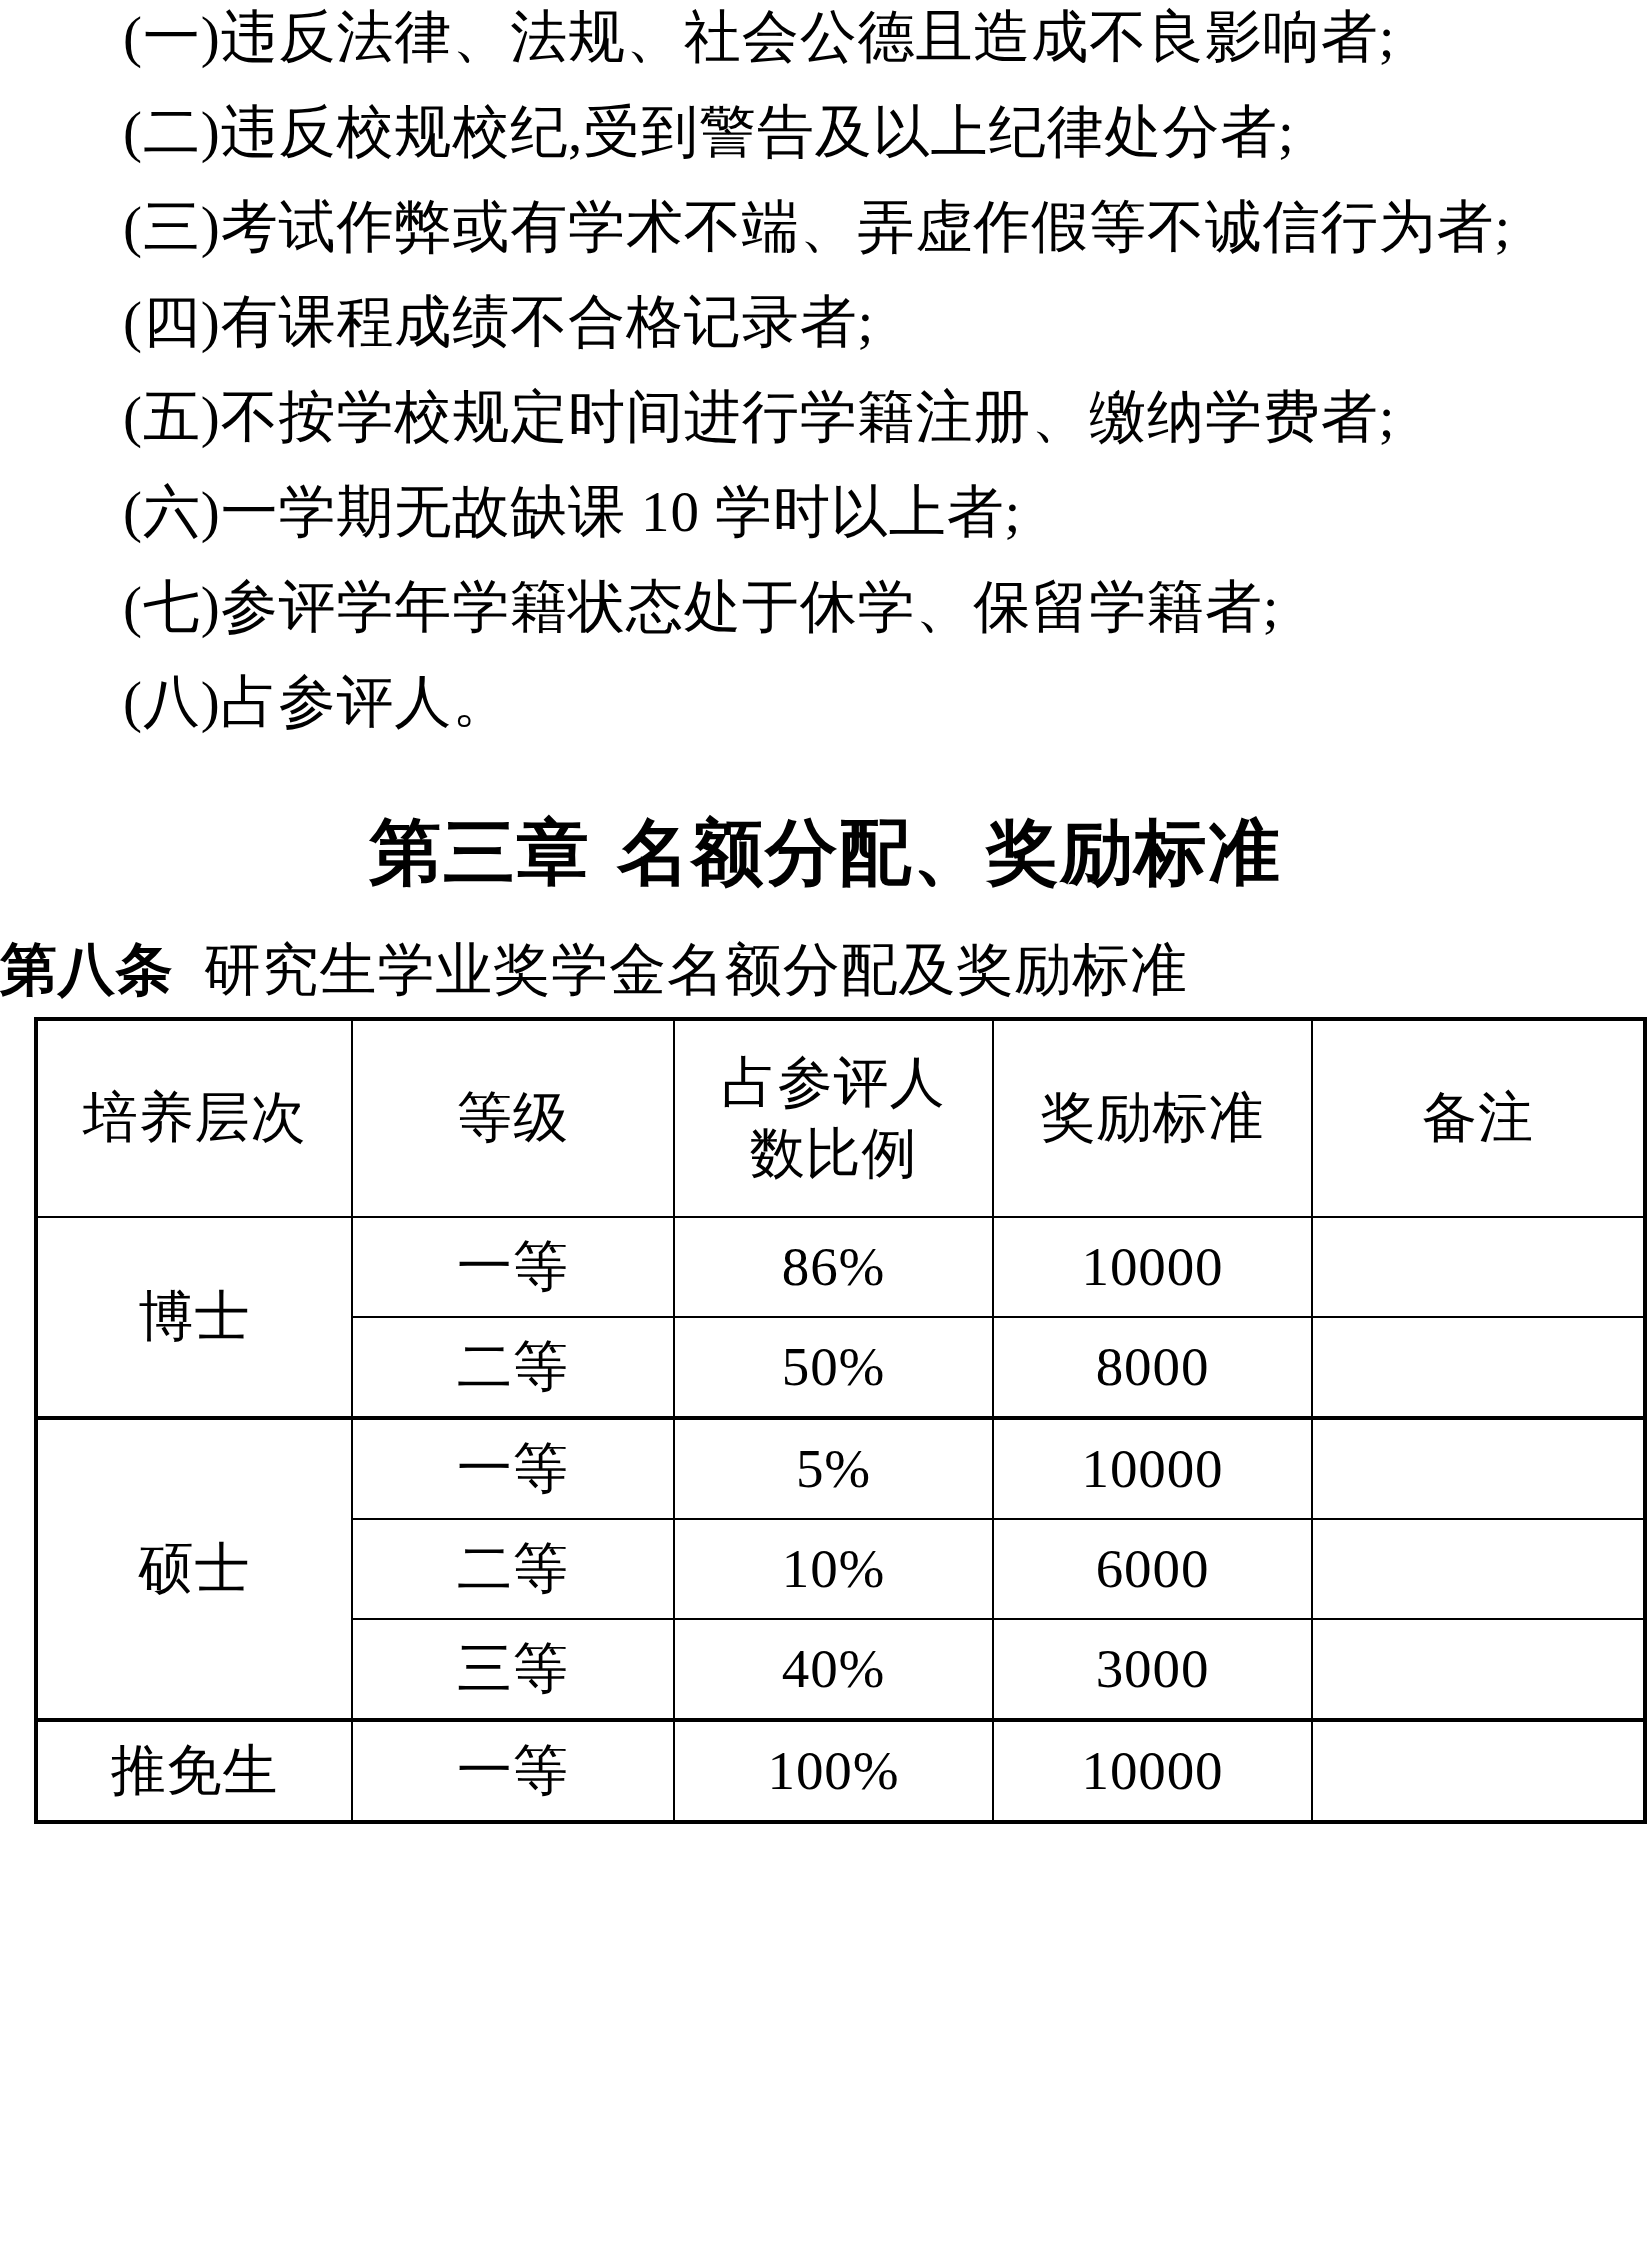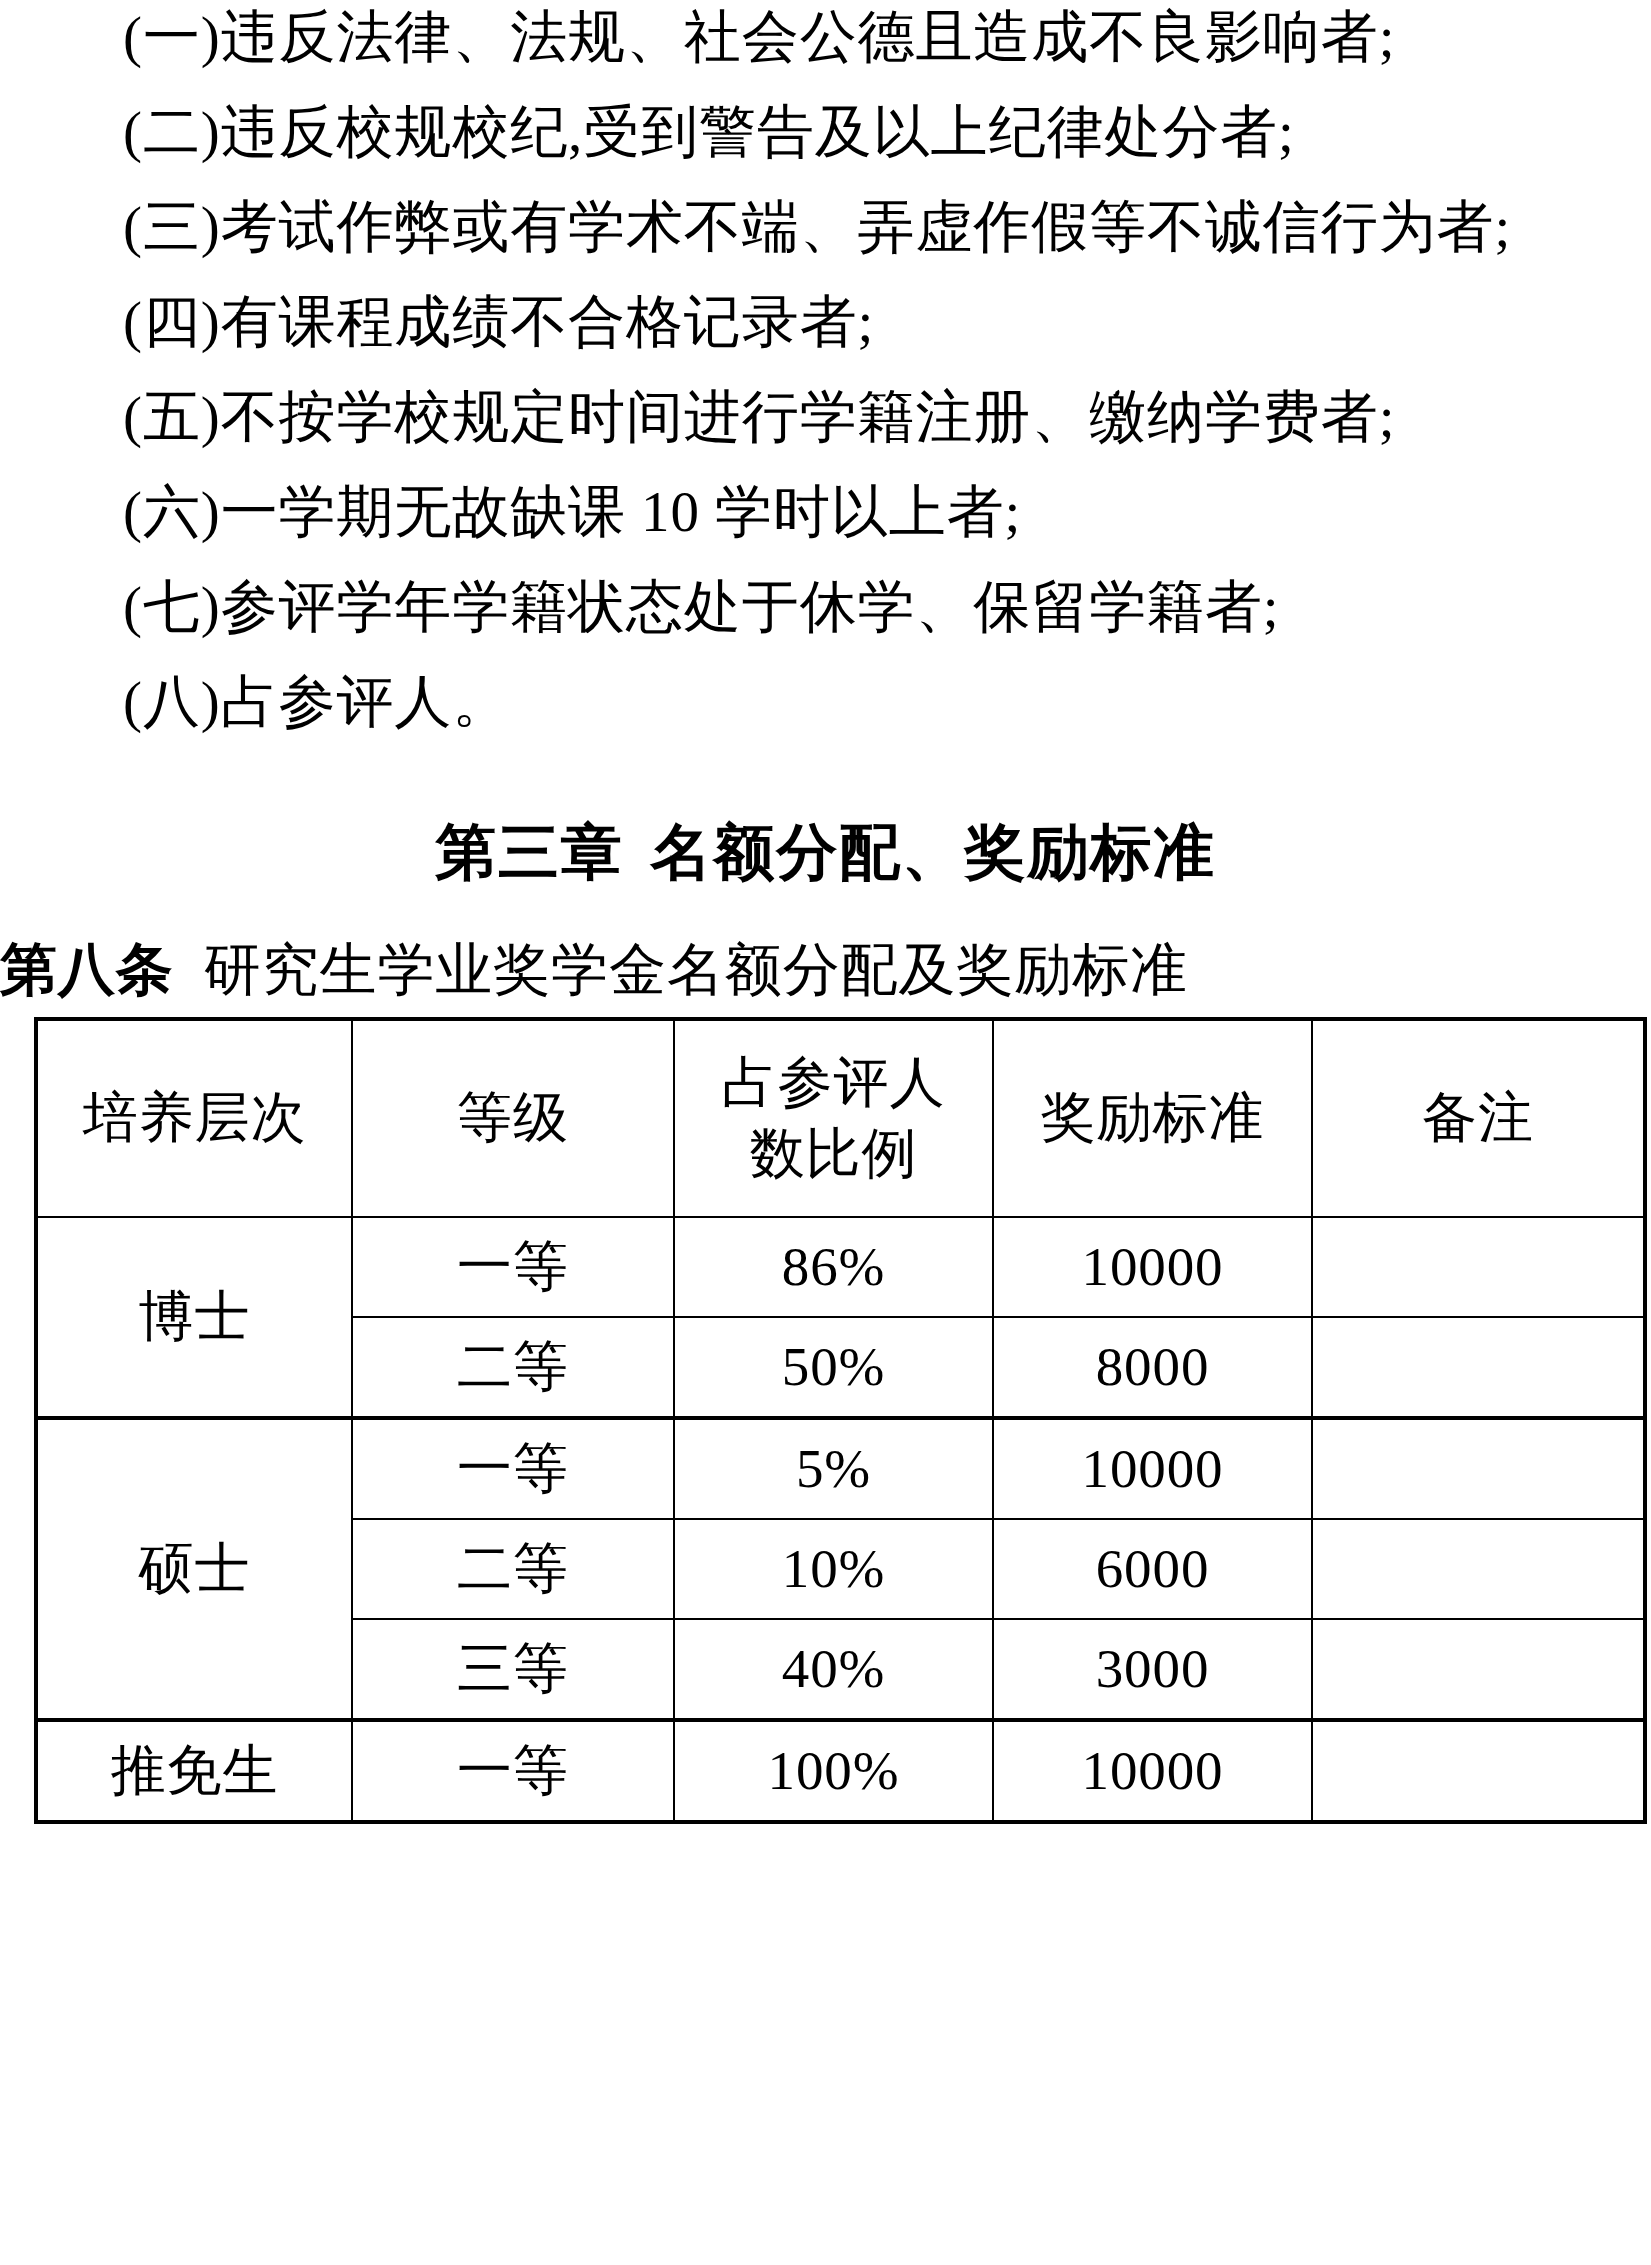--- a/index.html
+++ b/index.html
@@ -15,21 +15,21 @@
     white-space:nowrap;
   }
   .clauses{margin-top:-10.7px;}
   .clause{padding-left:123px;}
   .para-line{text-align:justify;text-align-last:justify;}
   .para-first{padding-left:118px;}
   .para-last{text-align:left;text-align-last:left;}
   .art-label{font-weight:700;margin-right:30px;}
   .chapter{
     margin-top:55px;height:98px;line-height:98px;
-    font-size:61px;font-weight:700;text-align:center;
+    font-size:72px;font-weight:700;text-align:center;
     letter-spacing:1.8px;white-space:nowrap;
   }
   .chapter-num{margin-right:27px;}
   .article8{margin-top:19.6px;}
   table.award{
     border-collapse:collapse;table-layout:fixed;
     margin-left:34px;width:1609px;
     border:4.5px solid #000;
   }
   table.award td{

